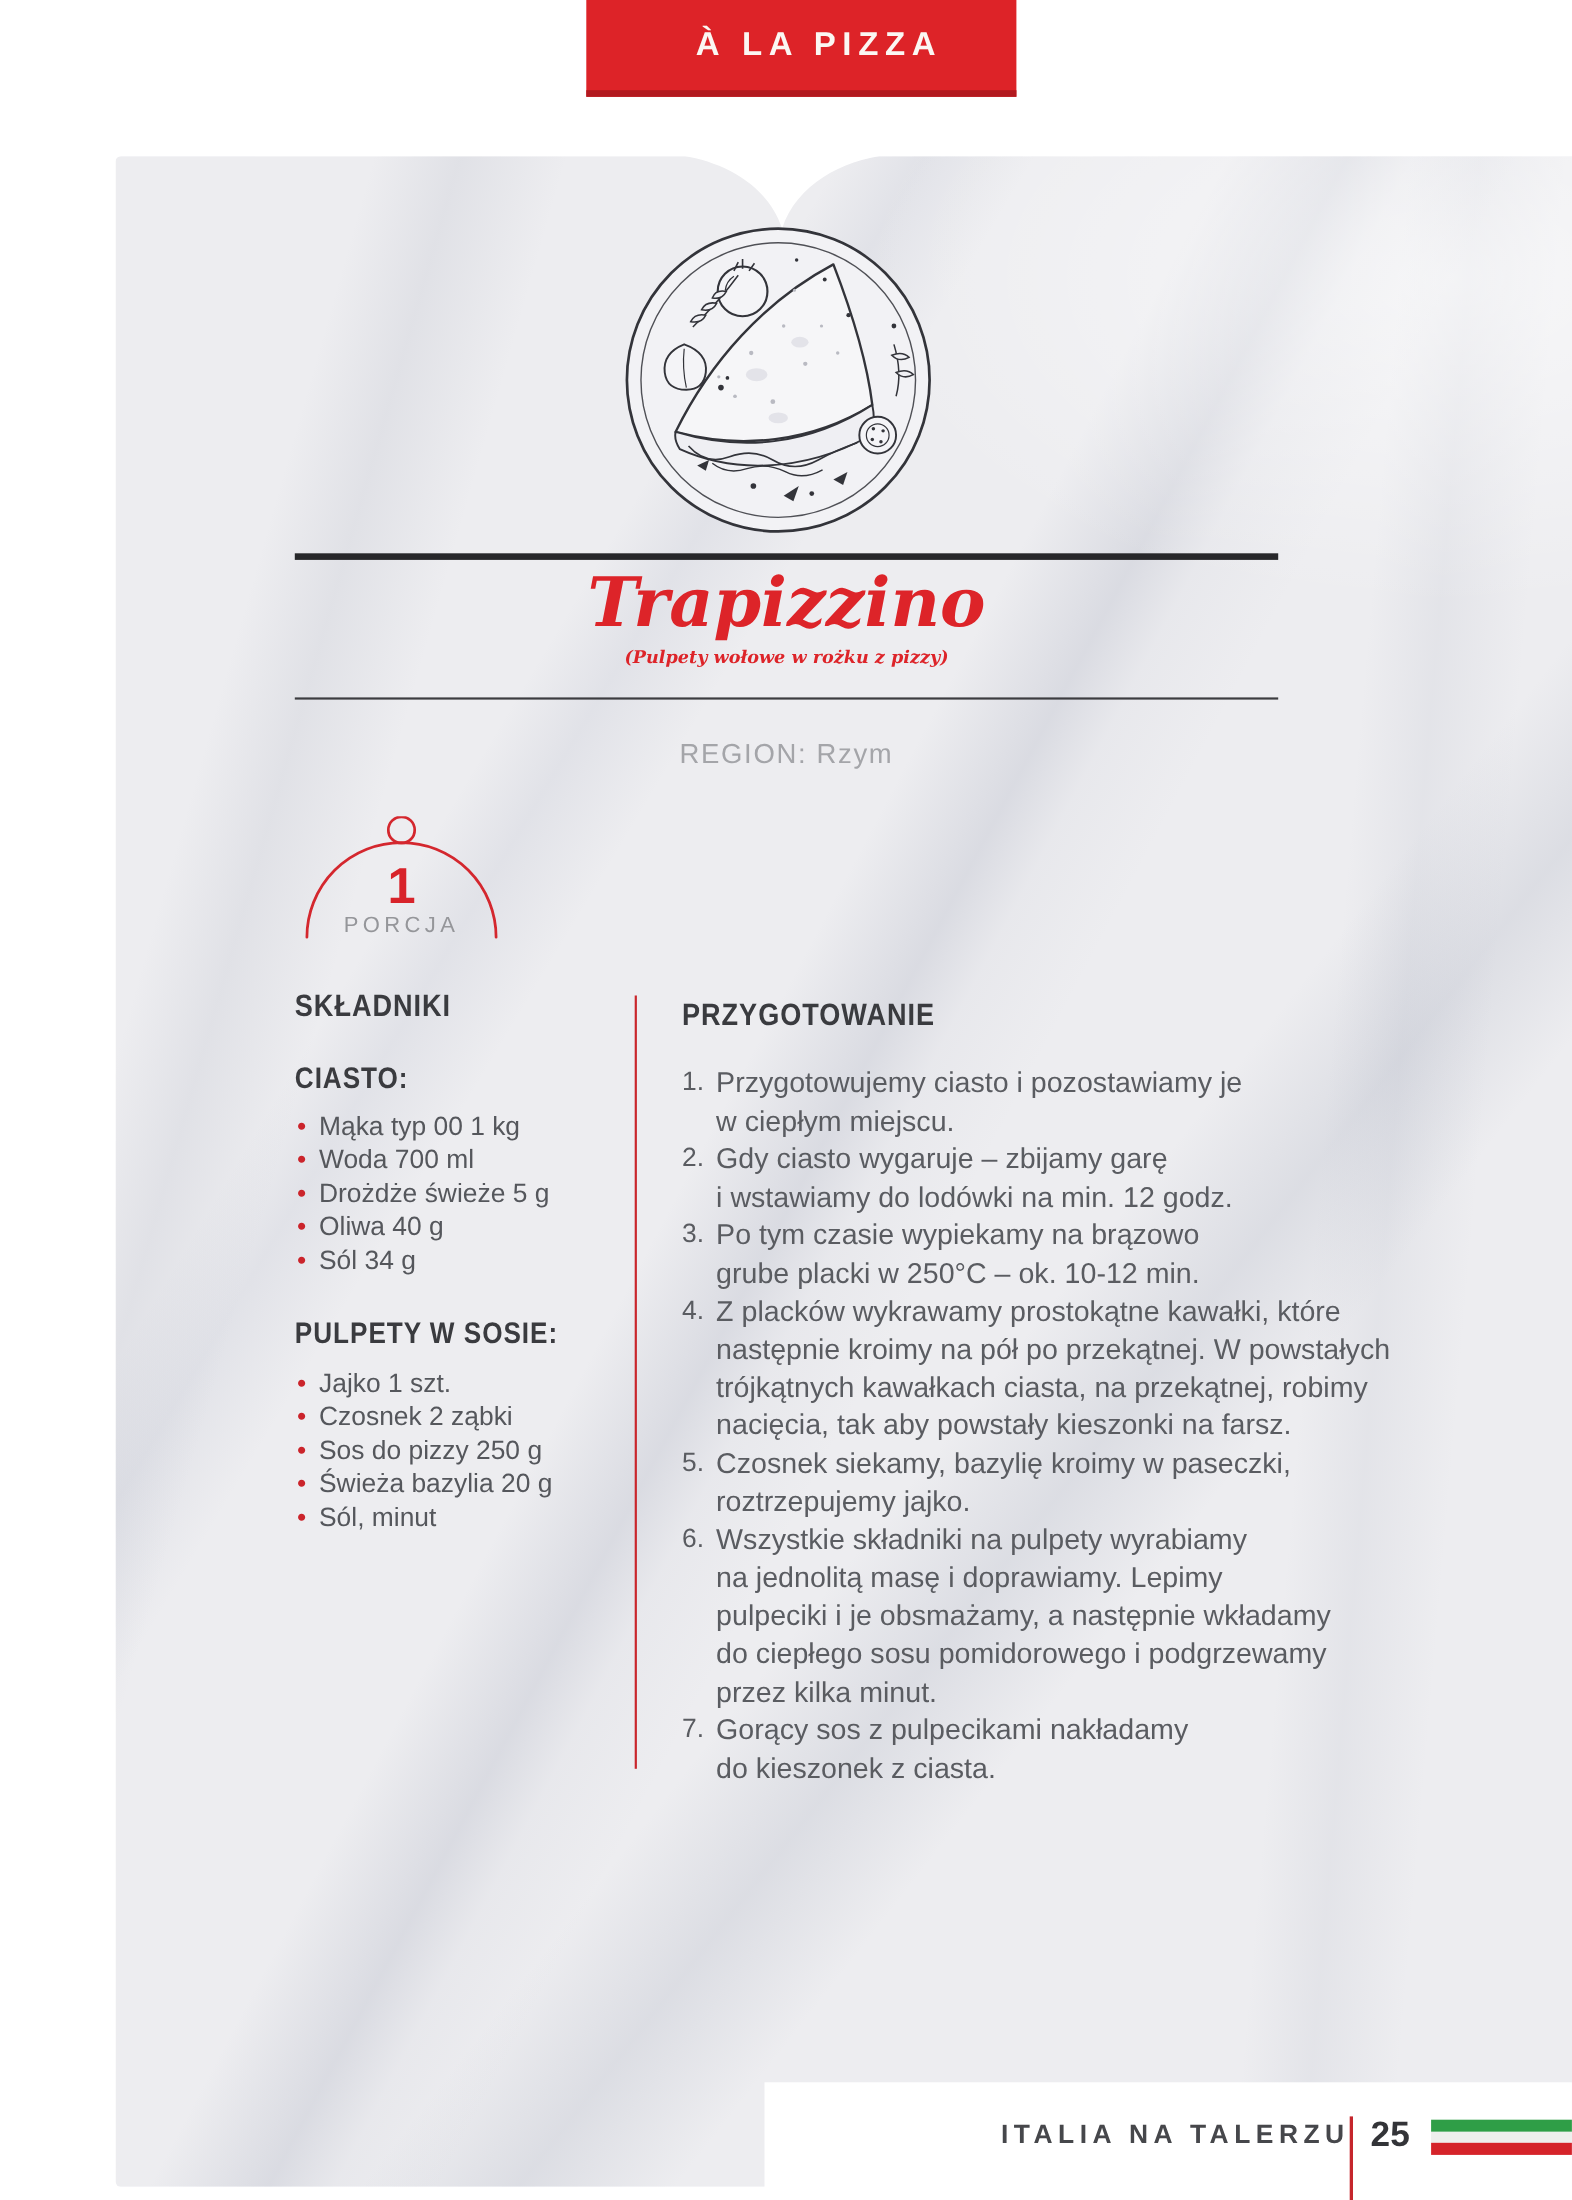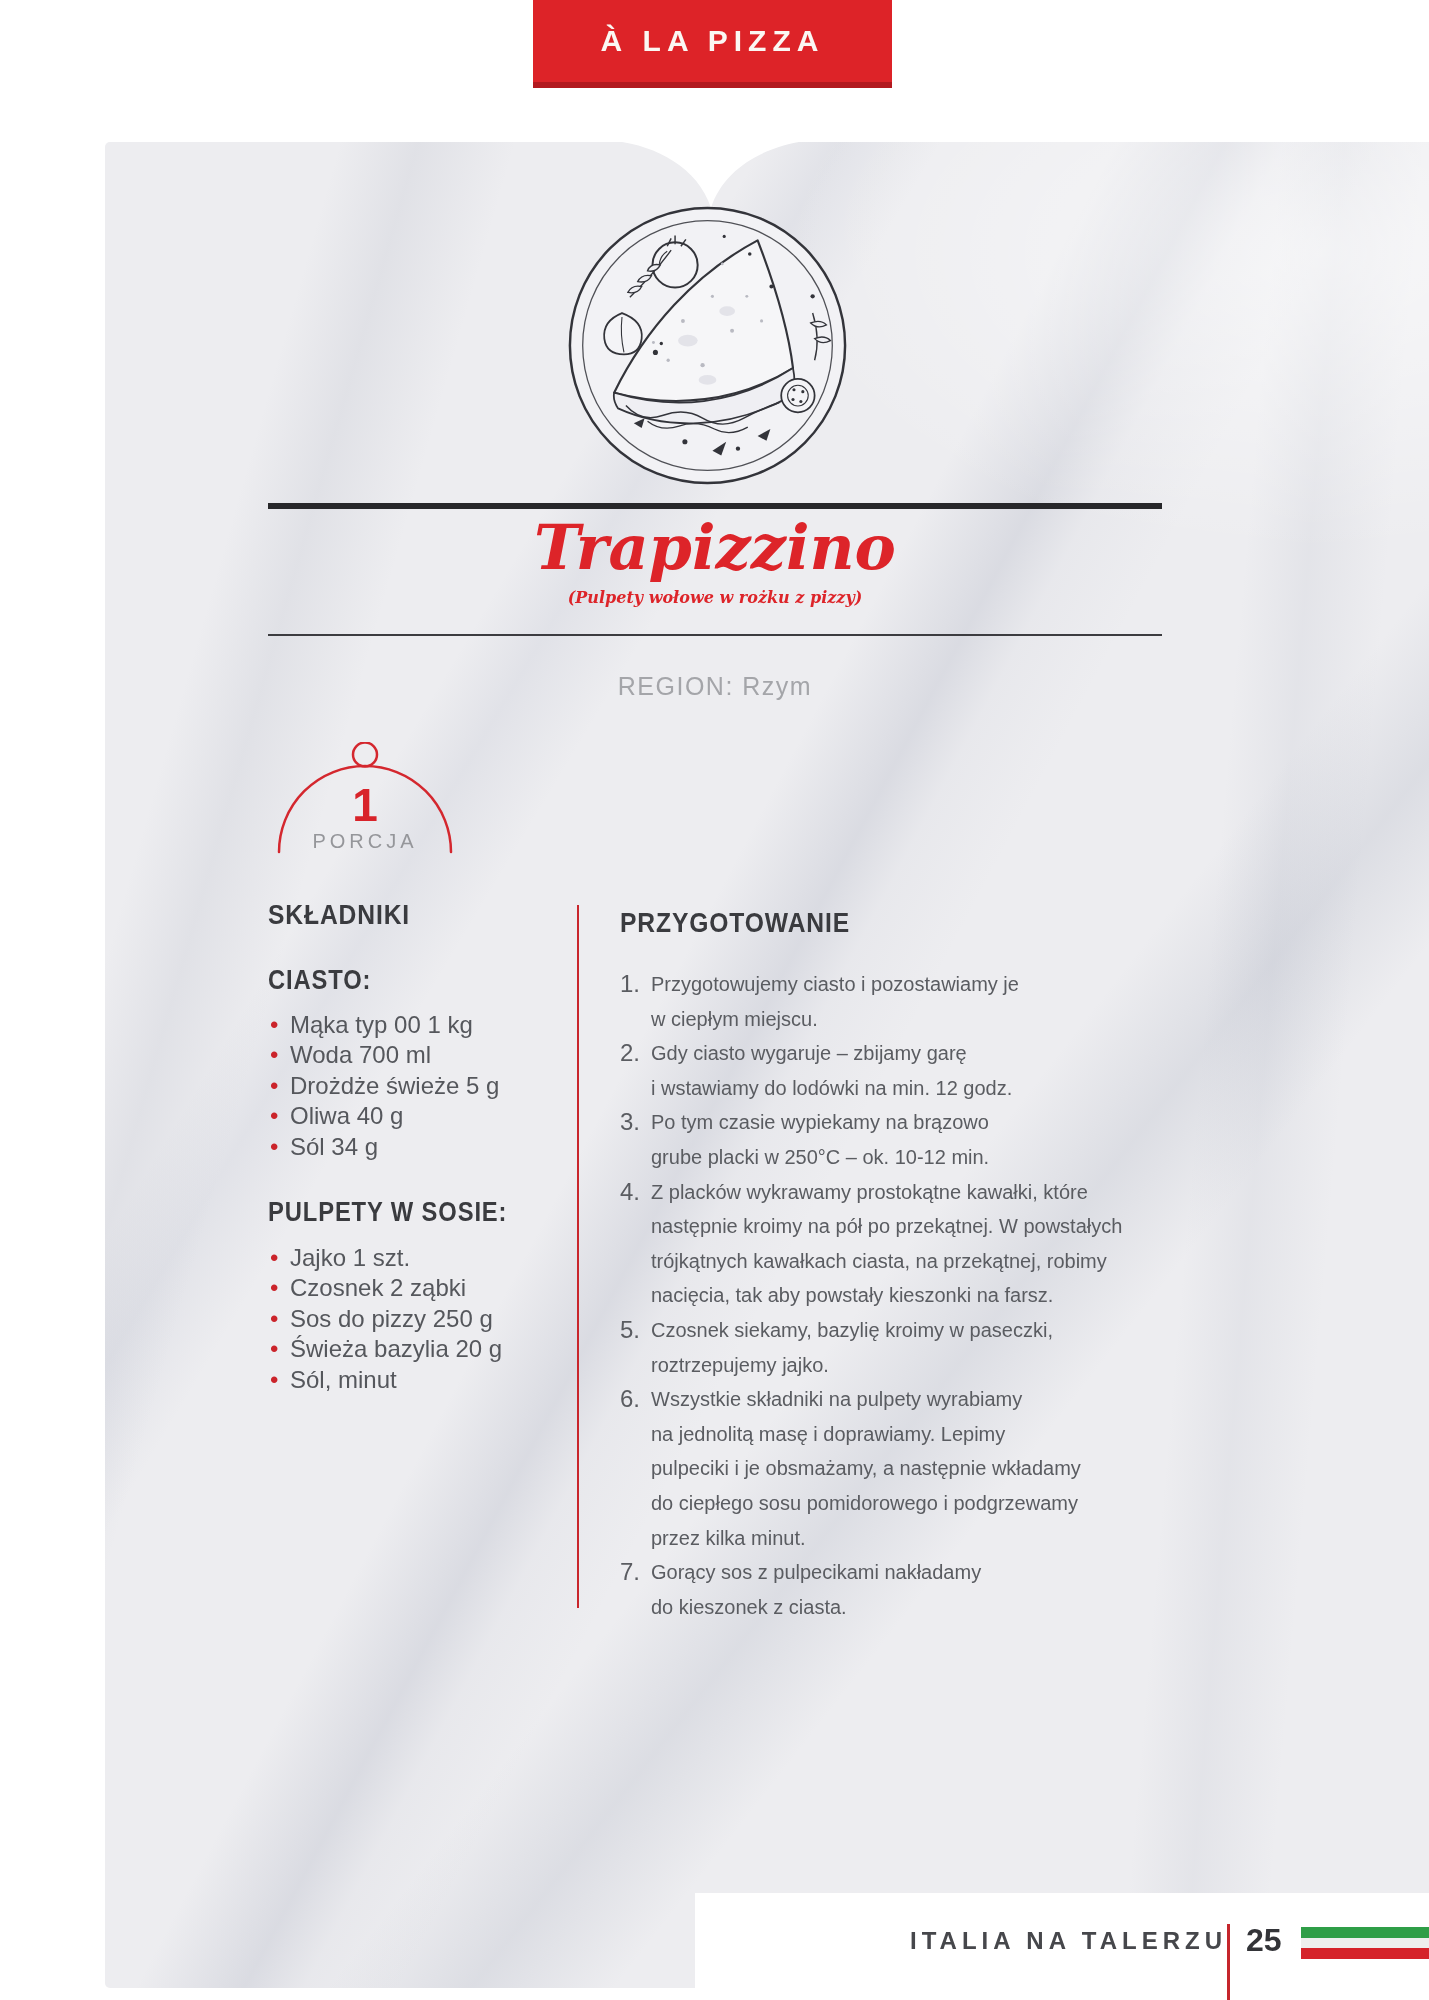--- a/index.html
+++ b/index.html
@@ -1,21 +1,21 @@
 <!DOCTYPE html>
 <html><head>
 <meta charset="utf-8">
 <style>
   html,body{margin:0;padding:0;background:#ffffff;}
   .page{position:relative;width:1429px;height:2000px;background:#ffffff;overflow:hidden;
         font-family:"Liberation Sans",sans-serif;}
 
   
   .banner{position:absolute;left:533px;top:0;width:359px;height:82px;background:#dd2328;
-          border-bottom:6px solid #b2191f;display:flex;align-items:center;justify-content:center;}
+          border-bottom:6px solid #b2191f;display:flex;align-items:center;justify-content:center;padding-left:32px;}
   .banner span{color:#fbf7f3;font-size:30px;font-weight:700;letter-spacing:6px;}
 
   
   .card{position:absolute;left:105px;top:142px;width:1428px;height:1846px;border-radius:5px;
         background-color:#ededf0;
         background-image:
           radial-gradient(ellipse 900px 500px at 85% 6%, rgba(255,255,255,.55), transparent 60%),
           linear-gradient(118deg, transparent 42%, rgba(150,156,176,.22) 46.5%, rgba(150,156,176,.06) 49%, transparent 53%),
           linear-gradient(106deg, transparent 12%, rgba(148,154,172,.14) 16%, transparent 21%),
           linear-gradient(128deg, transparent 58%, rgba(142,150,170,.18) 63%, transparent 68%),
@@ -64,21 +64,21 @@
                   color:#55575c;white-space:pre-line;}
   .ingredients li::before{content:"•";position:absolute;left:2px;top:0;color:#cb242b;font-size:24px;}
   .ingredients li.gap-before{margin-top:26px;}
   .ingredients .sub-hd.g2h{margin-top:32px;}
 
   
   .preparation{position:absolute;left:515px;top:763px;width:690px;}
   .preparation ol{list-style:none;margin:26px 0 0 0;padding:0;}
   .preparation li{display:flex;align-items:flex-start;margin:0;}
   .preparation .num{flex:none;width:31px;font-size:24px;line-height:34.6px;color:#5a5c61;}
-  .preparation .txt{flex:1;font-size:20px;line-height:34.6px;color:#5a5c61;white-space:pre-line;}
+  .preparation .txt{flex:1;font-size:26px;line-height:34.6px;color:#5a5c61;white-space:pre-line;}
 
   
   .footer-cut{position:absolute;left:695px;top:1893px;width:734px;height:107px;background:#ffffff;}
   .footer-series{position:absolute;left:910px;top:1926px;font-size:24px;font-weight:700;
                  letter-spacing:5px;color:#46474b;line-height:30px;white-space:nowrap;}
   .footer-line{position:absolute;left:1227px;top:1924px;width:3px;height:76px;background:#c5262c;}
   .footer-page{position:absolute;left:1246px;top:1922px;font-size:32px;font-weight:700;color:#333438;}
   .flag{position:absolute;left:1301px;top:1927px;width:128px;height:32px;display:flex;flex-direction:column;}
   .flag i{display:block;flex:1;}
   .flag .fg{background:#2f9e47;}

